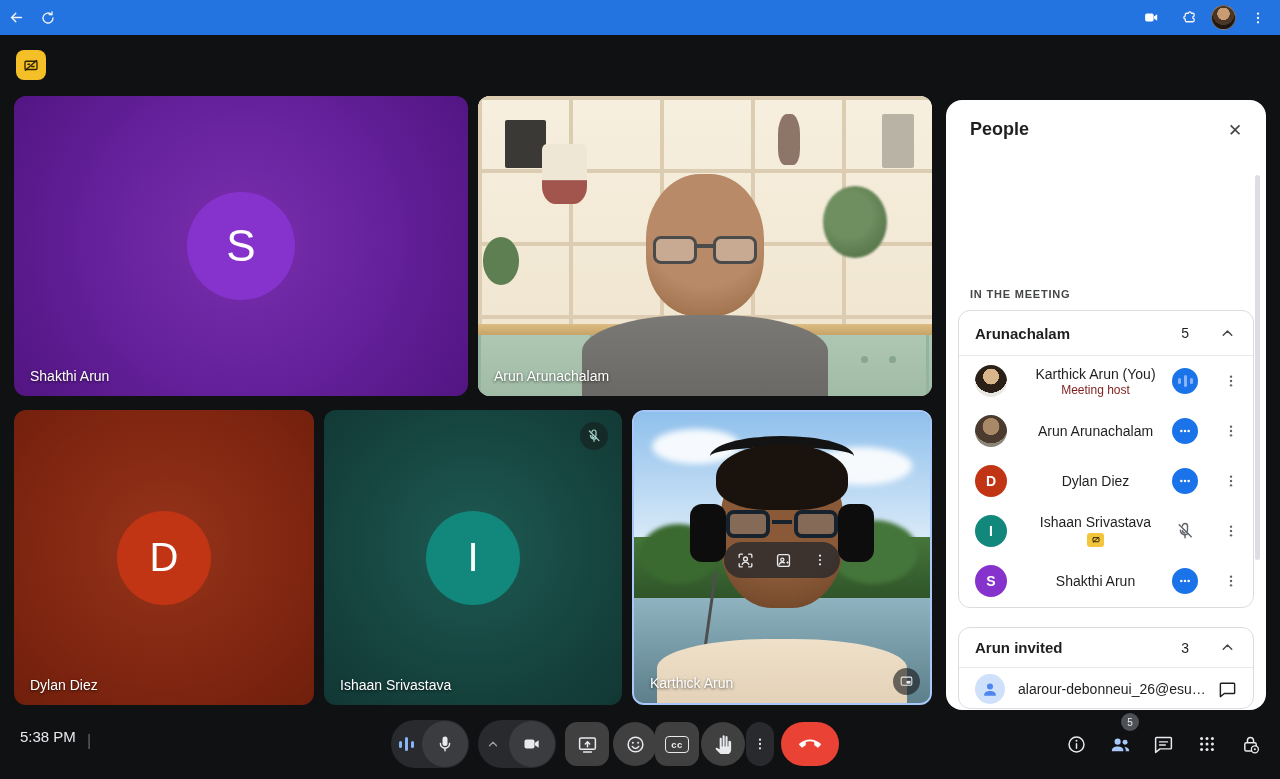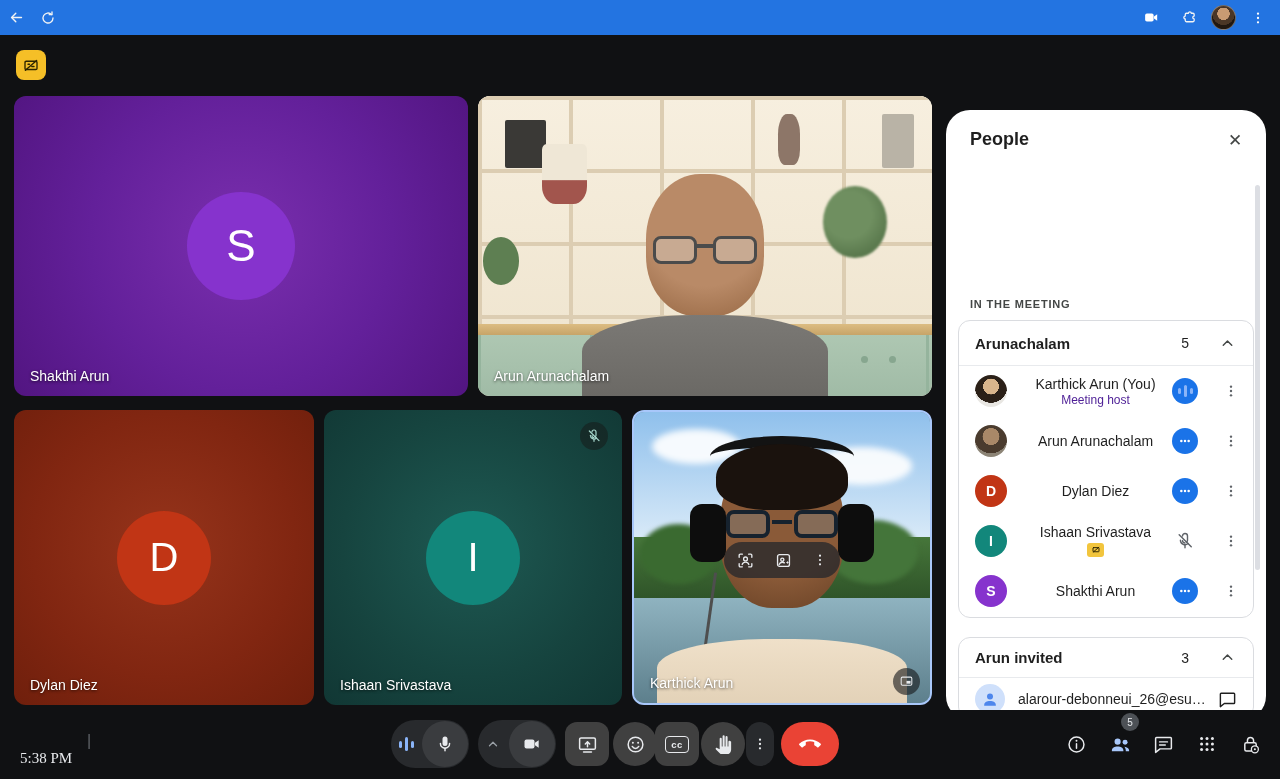--- a/index.html
+++ b/index.html
@@ -61,21 +61,21 @@
   .g-lens{position:absolute;top:0;width:44px;height:28px;border:4px solid #16222e;border-radius:8px;background:rgba(120,160,180,.25);}
   .g-bridge{position:absolute;top:10px;left:44px;width:24px;height:4px;background:#16222e;}
   .k-shirt{width:250px;height:22%;background:linear-gradient(#efe0c9,#e3d2b8);z-index:1;}
   .k-cable{position:absolute;left:24%;top:55%;width:3px;height:45%;background:#4e4e4e;transform:rotate(8deg);}
   .tile-overlay{position:absolute;left:50%;top:130px;transform:translateX(-50%);width:116px;height:36px;border-radius:18px;background:rgba(38,40,43,.78);display:flex;align-items:center;justify-content:space-between;padding:0 12px;z-index:8;}
   .ov-btn{border:none;background:transparent;display:flex;align-items:center;cursor:pointer;}
   .pip-btn{position:absolute;right:10px;bottom:8px;width:27px;height:27px;border-radius:50%;background:rgba(25,26,28,.62);border:none;display:flex;align-items:center;justify-content:center;cursor:pointer;z-index:8;}
   .mic-chip{position:absolute;right:14px;top:12px;width:28px;height:28px;border-radius:50%;background:rgba(22,30,28,.6);display:flex;align-items:center;justify-content:center;z-index:8;}
 
   
-  .panel{position:absolute;left:946px;top:75px;width:320px;height:610px;background:#fff;border-radius:24px;overflow:hidden;}
+  .panel{position:absolute;left:946px;top:65px;width:320px;height:610px;background:#fff;border-radius:16px;overflow:hidden;}
   .p-title{position:absolute;top:19px;left:24px;font-size:18px;color:#1f1f1f;}
   .p-close{position:absolute;top:13px;right:14px;width:34px;height:34px;border:none;background:transparent;color:#444746;font-size:17px;cursor:pointer;}
   .p-actions{position:absolute;top:66px;left:24px;right:24px;display:flex;justify-content:space-between;}
   .pill-btn{height:36px;border:none;border-radius:18px;background:#c2e7ff;color:#001d35;font-size:14px;font-weight:bold;display:flex;align-items:center;gap:8px;padding:0 16px;cursor:pointer;}
   .p-search{position:absolute;top:121px;left:20px;right:20px;height:41px;border:1px solid #747775;border-radius:8px;display:flex;align-items:center;padding:0 12px;gap:10px;background:#fff;}
   .p-search input{border:none;outline:none;flex:1;font-size:15px;color:#1f1f1f;background:transparent;}
   .p-search input::placeholder{color:#5f6368;}
   .p-seclabel{position:absolute;top:188px;left:24px;font-size:11px;font-weight:bold;letter-spacing:.8px;color:#444746;}
   .pcard{position:absolute;left:12px;right:12px;border:1px solid #dadce0;border-radius:12px;background:#fff;overflow:hidden;}
   .card1{top:210px;height:298px;}
@@ -83,32 +83,32 @@
   .pc-head{display:flex;align-items:center;height:45px;padding:0 10px 0 16px;border-bottom:1px solid #e8eaed;}
   .pc-title{flex:1;font-size:15px;font-weight:bold;color:#1f1f1f;}
   .pc-count{font-size:14px;color:#1f1f1f;margin-right:22px;}
   .pc-chevron{width:32px;height:32px;border:none;background:transparent;display:flex;align-items:center;justify-content:center;cursor:pointer;}
   .prow{display:flex;align-items:center;height:50px;padding:0 4px 0 16px;text-align:center;}
   .avatar{width:32px;height:32px;border-radius:50%;flex:none;margin-right:12px;display:flex;align-items:center;justify-content:center;color:#fff;font-size:14px;font-weight:bold;}
   .av-k{background:radial-gradient(circle at 50% 36%,#d9b58c 0 30%,#2b2018 31% 62%,#e8e6e2 63%);}
   .av-a{background:radial-gradient(circle at 50% 36%,#a98868 0 32%,#4a3b2e 33% 64%,#8c8476 65%);}
   .ptxt{flex:1;min-width:0;}
   .pname{font-size:14px;color:#1f1f1f;white-space:nowrap;overflow:hidden;text-overflow:ellipsis;}
-  .psub{font-size:12px;color:#4c1d95;margin-top:1px;}
+  .psub{font-size:12px;color:#7f1d1d;margin-top:1px;}
   .mini-badge{display:inline-flex;align-items:center;justify-content:center;width:17px;height:14px;border-radius:3px;background:#f2c53d;margin-top:2px;}
   .indic{width:26px;height:26px;border-radius:50%;background:#1a73e8;display:flex;align-items:center;justify-content:center;flex:none;margin-right:15px;}
   .indic-plain{background:transparent;}
   .kebab{width:36px;height:36px;border:none;background:transparent;display:flex;align-items:center;justify-content:center;cursor:pointer;flex:none;}
   .inv-av{width:30px;height:30px;border-radius:50%;background:#cfe0fb;flex:none;margin-right:13px;display:flex;align-items:center;justify-content:center;}
   .chat-mini{width:36px;height:36px;border:none;background:transparent;display:flex;align-items:center;justify-content:center;cursor:pointer;flex:none;margin-right:4px;}
   .p-scroll{position:absolute;right:6px;top:75px;width:5px;height:385px;border-radius:3px;background:#dcdee3;cursor:pointer;}
 
   
   .bbar{position:absolute;left:0;top:710px;width:1280px;height:69px;background:#101113;}
-  .b-time{position:absolute;left:20px;top:40px;font-size:15px;color:#e8eaed;font-family:Liberation Serif, serif;}
+  .b-time{position:absolute;left:20px;top:18px;font-size:15px;color:#e8eaed;}
   .b-sep{position:absolute;left:87px;top:22px;font-size:16px;color:#5f6368;}
   .b-name{position:absolute;left:99px;top:24px;font-size:15px;color:#e8eaed;white-space:nowrap;max-width:285px;overflow:hidden;}
   .ctl-pill{position:absolute;top:10px;height:48px;border-radius:24px;background:#282a2d;display:flex;align-items:center;border:none;padding:0;cursor:pointer;}
   .pill-left{width:30px;display:flex;align-items:center;justify-content:center;}
   .pill-circle{width:46px;height:46px;margin:1px;border-radius:50%;background:#3a3c3f;display:flex;align-items:center;justify-content:center;}
   .ctl-btn{position:absolute;top:12px;width:44px;height:44px;border:none;background:#404040;display:flex;align-items:center;justify-content:center;cursor:pointer;}
   .round{border-radius:50%;}
   .sq{border-radius:12px;}
   .ctl-more{position:absolute;top:12px;left:746px;width:28px;height:44px;border-radius:14px;background:#282a2d;border:none;display:flex;align-items:center;justify-content:center;cursor:pointer;}
   .ctl-end{position:absolute;top:12px;left:781px;width:58px;height:44px;border-radius:22px;background:#ea4335;border:none;display:flex;align-items:center;justify-content:center;cursor:pointer;}

